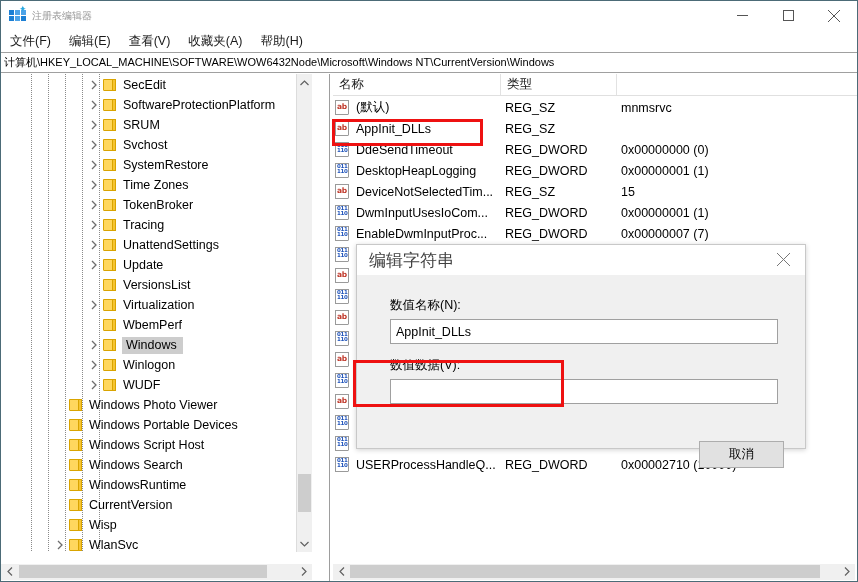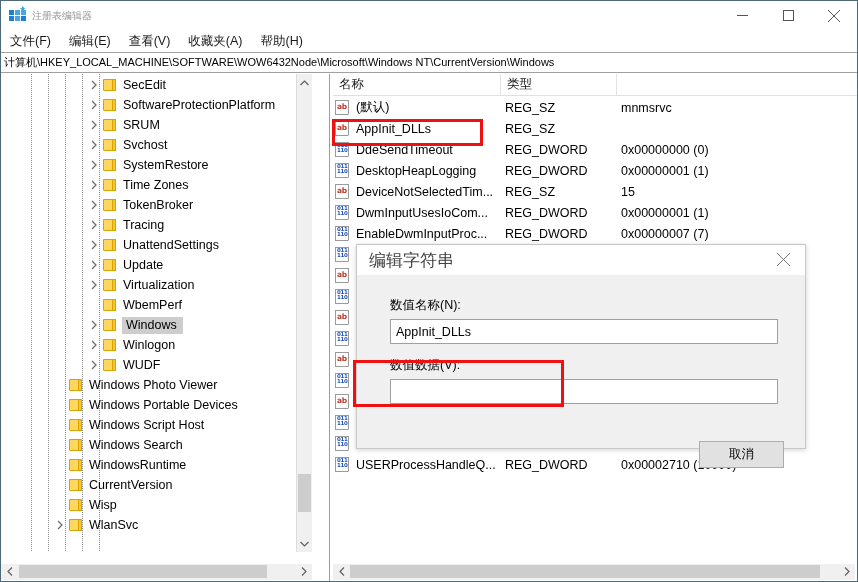--- a/index.html
+++ b/index.html
@@ -651,20 +651,28 @@
                   <polyline points="1,1 5,5 1,9" fill="none" stroke="#6d6d6d" stroke-width="1.3"></polyline>
                 </svg>
               </div>
               <div class="folder">
                 <div class="body"></div>
                 <div class="tab"></div>
               </div>
               <span class="tree-label">Update</span>
             </div>
             <div class="tree-row" style="padding-left: 85px;">
+              <div class="twisty"></div>
+              <div class="folder">
+                <div class="body"></div>
+                <div class="tab"></div>
+              </div>
+              <span class="tree-label">VersionsList</span>
+            </div>
+            <div class="tree-row" style="padding-left: 85px;">
               <div class="twisty">
                 <svg width="7" height="10" viewBox="0 0 7 10">
                   <polyline points="1,1 5,5 1,9" fill="none" stroke="#6d6d6d" stroke-width="1.3"></polyline>
                 </svg>
               </div>
               <div class="folder">
                 <div class="body"></div>
                 <div class="tab"></div>
               </div>
               <span class="tree-label">Virtualization</span>

